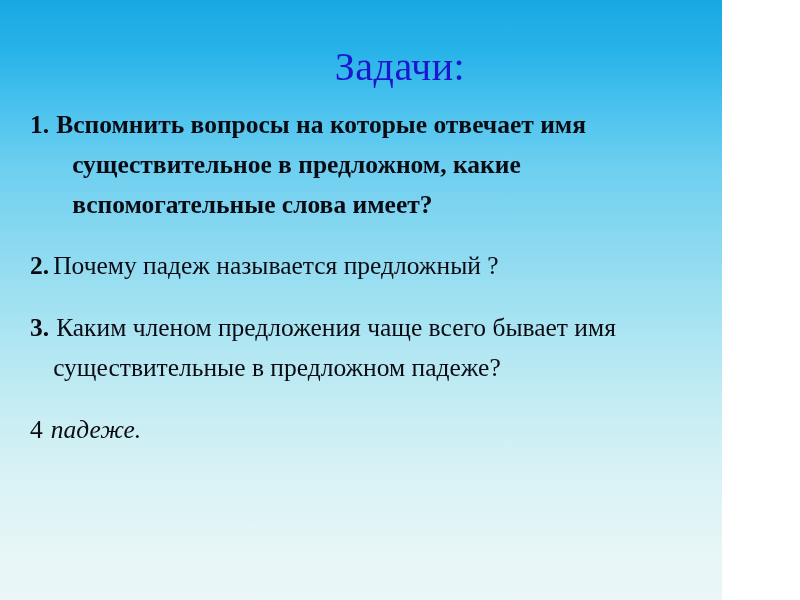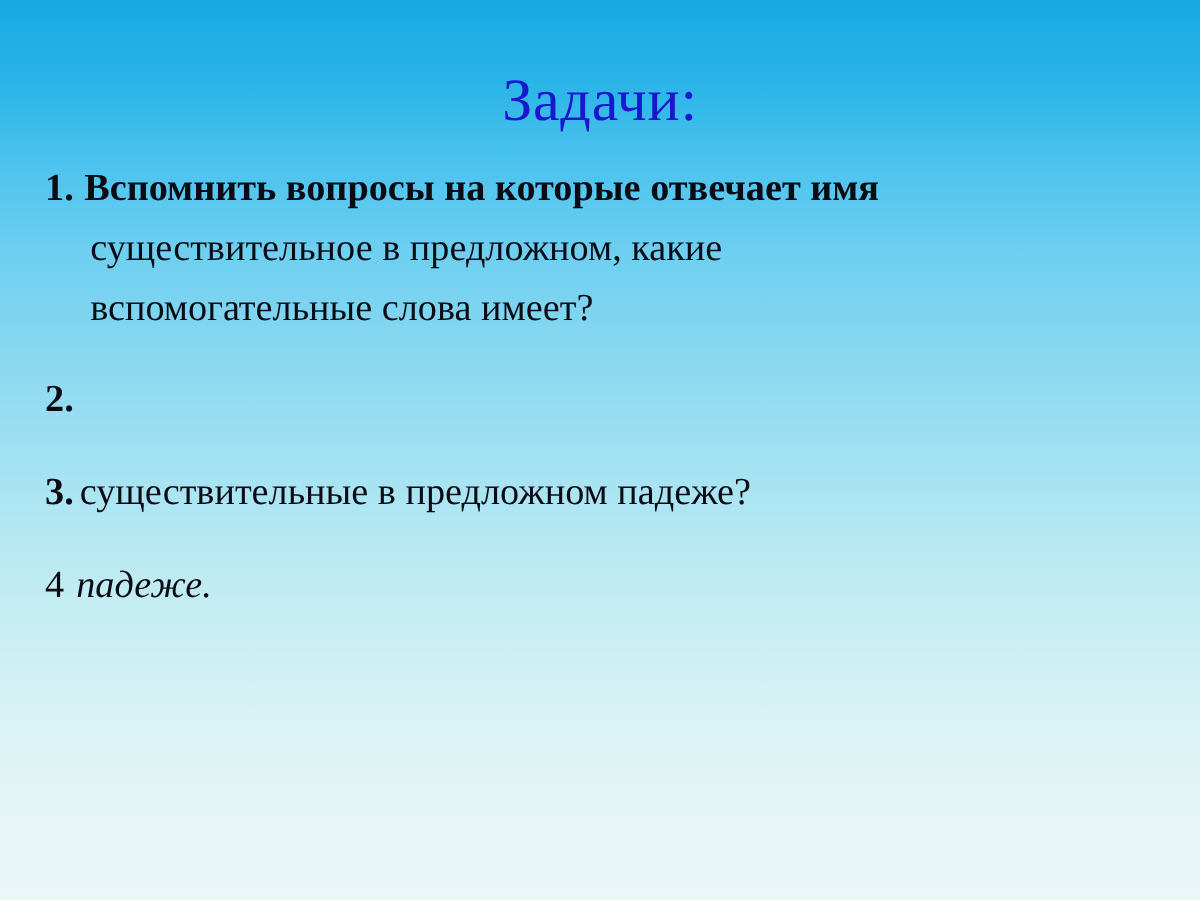--- a/index.html
+++ b/index.html
@@ -10,21 +10,21 @@
 
   body {
     width: 800px;
     height: 600px;
     overflow: hidden;
     font-family: "Liberation Serif", "DejaVu Serif", serif;
   }
 
   #slide {
     position: relative;
-    width: 800px;
+    width: 722px;
     height: 600px;
     box-sizing: border-box;
     background: linear-gradient(to bottom,
         #18A9E2 0%,
         #29B4E8 9%,
         #4EC4EE 19%,
         #6ECFF0 28%,
         #85D7F0 38%,
         #99DEF1 47%,
         #ADE5F2 56%,
@@ -87,21 +87,21 @@
   .task-body {
     flex: 1 1 auto;
     min-width: 0;
   }
 
   .task-line {
     white-space: nowrap;
   }
 
   
-  .task-item.item-1 .task-line.cont { margin-left: 4px; }
+  .task-item.item-1 .task-line.cont { margin-left: 16px; font-weight: bold; }
 
   
   .task-item.item-2 .task-line.cont { margin-left: -3px; }
   .task-item.item-3 .task-line.cont { margin-left: -3px; }
   .task-item.item-4 .task-line.cont { margin-left: 0px; font-style: italic; }
 </style>
 </head>
 <body>
 
 <div id="slide">
@@ -115,26 +115,28 @@
       <span class="task-body">
         <span class="task-line" style="display: block; font-weight: bold;">Вспомнить вопросы на которые отвечает имя</span>
         <span class="task-line cont" style="display: block;">существительное в предложном, какие</span>
         <span class="task-line cont" style="display: block;">вспомогательные слова имеет?</span>
       </span>
     </div>
 
     <div class="task-item item-2">
       <span class="task-num">2.</span>
       <span class="task-body">
+        <span class="task-line cont" style="display: block;">Почему падеж называется предложный ?</span>
       </span>
     </div>
 
     <div class="task-item item-3">
       <span class="task-num">3.</span>
       <span class="task-body">
+        <span class="task-line" style="display: block;">Каким членом предложения чаще всего бывает имя</span>
         <span class="task-line cont" style="display: block;">существительные в предложном  падеже?</span>
       </span>
     </div>
 
     <div class="task-item item-4">
       <span class="task-num plain">4</span>
       <span class="task-body">
         <span class="task-line cont" style="display: block;">падеже.</span>
       </span>
     </div>

